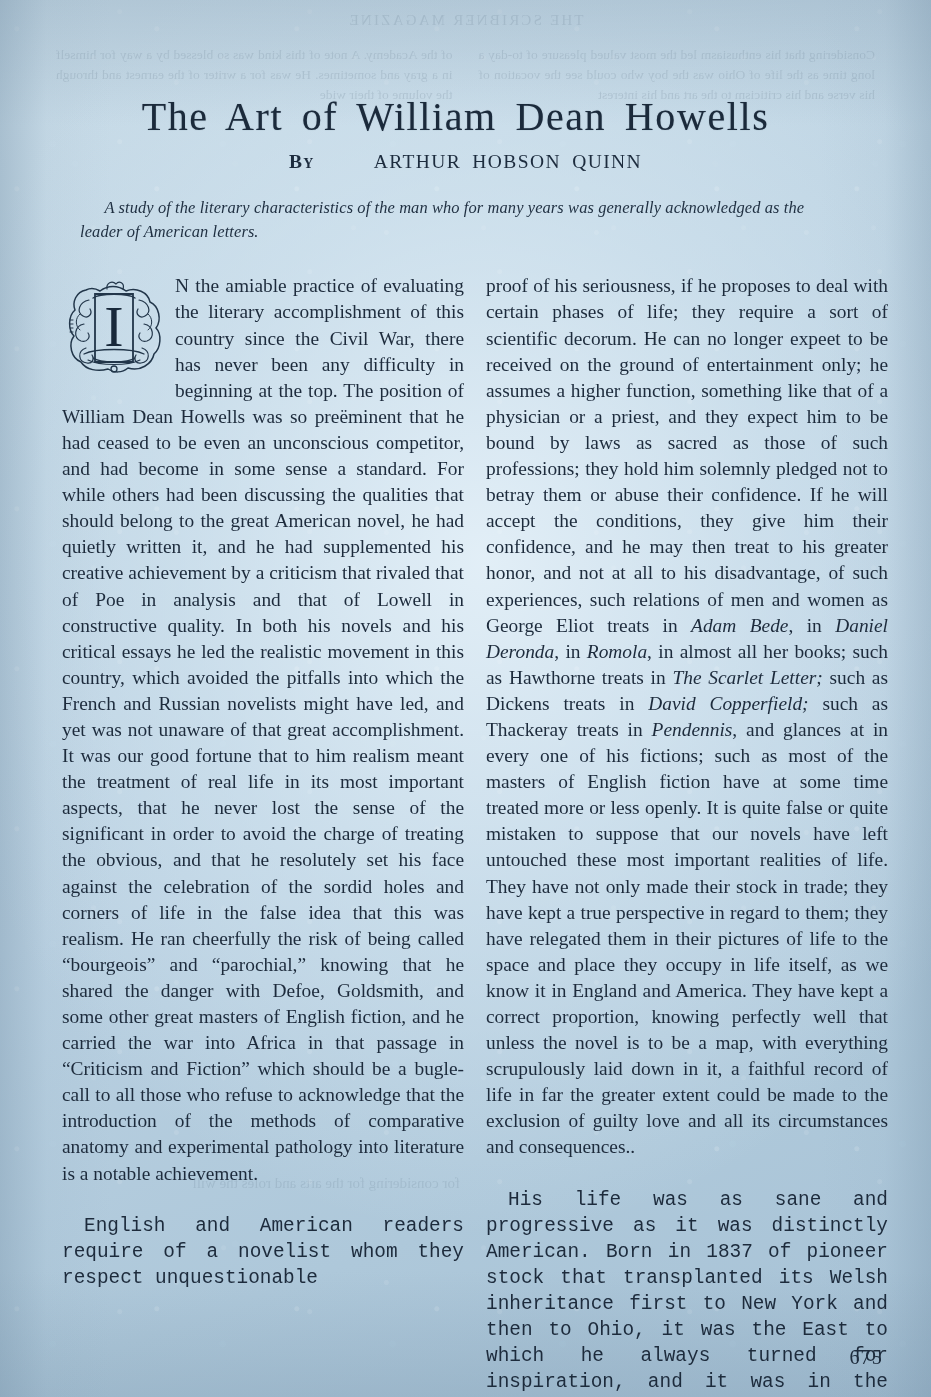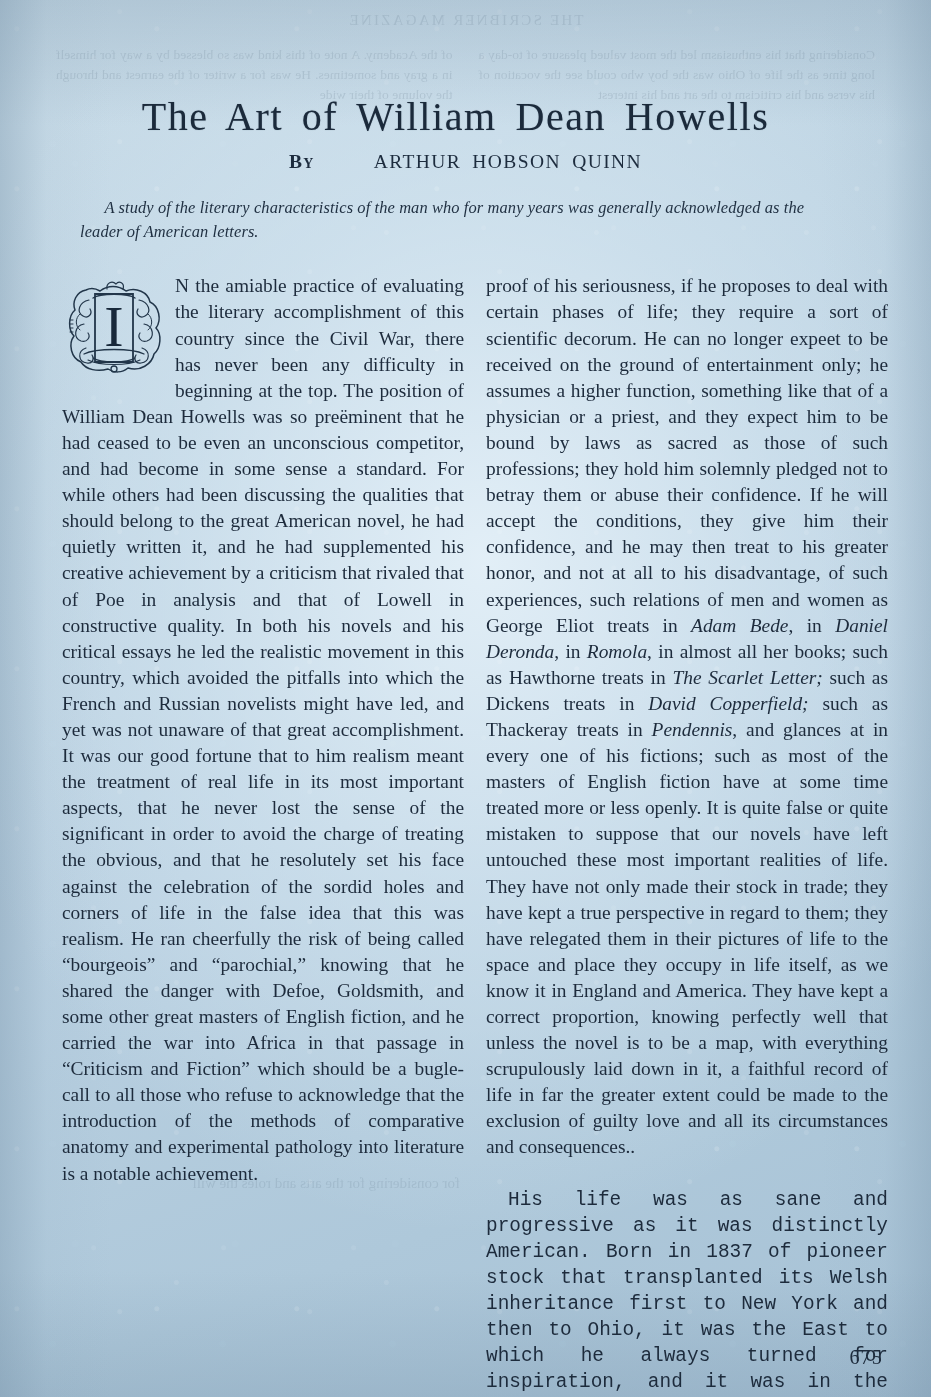--- a/index.html
+++ b/index.html
@@ -266,20 +266,21 @@
               </g>
 
               <circle cx="52" cy="93" r="3" fill="none" stroke="#22364a" stroke-width="1.3"></circle>
 
               <text x="52" y="70" text-anchor="middle" font-family="'Liberation Serif', serif" font-size="58" fill="#18283a">I</text>
             </svg>
           </span>
           <span>N the amiable practice of evaluating the literary accomplishment of this country since the Civil War, there has never been any difficulty in beginning at the top. The position of William Dean Howells was so preëminent that he had ceased to be even an unconscious competitor, and had become in some sense a standard. For while others had been discussing the qualities that should belong to the great American novel, he had quietly written it, and he had supplemented his creative achievement by a criticism that rivaled that of Poe in analysis and that of Lowell in constructive quality. In both his novels and his critical essays he led the realistic movement in this country, which avoided the pitfalls into which the French and Russian novelists might have led, and yet was not unaware of that great accomplishment. It was our good fortune that to him realism meant the treatment of real life in its most important aspects, that he never lost the sense of the significant in order to avoid the charge of treating the obvious, and that he resolutely set his face against the celebration of the sordid holes and corners of life in the false idea that this was realism. He ran cheerfully the risk of being called “bourgeois” and “parochial,” knowing that he shared the danger with Defoe, Goldsmith, and some other great masters of English fiction, and he carried the war into Africa in that passage in “Criticism and Fiction” which should be a bugle-call to all those who refuse to acknowledge that the introduction of the methods of comparative anatomy and experimental pathology into literature is a notable achievement.</span>
         </p>
 
+        <p>English and American readers require of a novelist whom they respect unquestionable</p>
       </div>
 
       <div class="col">
         <p class="first-par"><span>proof of his seriousness, if he proposes to deal with certain phases of life; they require a sort of scientific decorum. He can no longer expeet to be received on the ground of entertainment only; he assumes a higher function, something like that of a physician or a priest, and they expect him to be bound by laws as sacred as those of such professions; they hold him solemnly pledged not to betray them or abuse their confidence. If he will accept the conditions, they give him their confidence, and he may then treat to his greater honor, and not at all to his disadvantage, of such experiences, such relations of men and women as George Eliot treats in </span><i>Adam Bede</i><span>, in </span><i>Daniel Deronda</i><span>, in </span><i>Romola</i><span>, in almost all her books; such as Hawthorne treats in </span><i>The Scarlet Letter;</i><span> such as Dickens treats in </span><i>David Copperfield;</i><span> such as Thackeray treats in </span><i>Pendennis</i><span>, and glances at in every one of his fictions; such as most of the masters of English fiction have at some time treated more or less openly. It is quite false or quite mistaken to suppose that our novels have left untouched these most important realities of life. They have not only made their stock in trade; they have kept a true perspective in regard to them; they have relegated them in their pictures of life to the space and place they occupy in life itself, as we know it in England and America. They have kept a correct proportion, knowing perfectly well that unless the novel is to be a map, with everything scrupulously laid down in it, a faithful record of life in far the greater extent could be made to the exclusion of guilty love and all its circumstances and consequences..</span></p>
         <p>His life was as sane and progressive as it was distinctly American. Born in 1837 of pioneer stock that transplanted its Welsh inheritance first to New York and then to Ohio, it was the East to which he always turned for inspiration, and it was in the circle at Boston and</p>
       </div>
 
     </div>
   </div>
 

